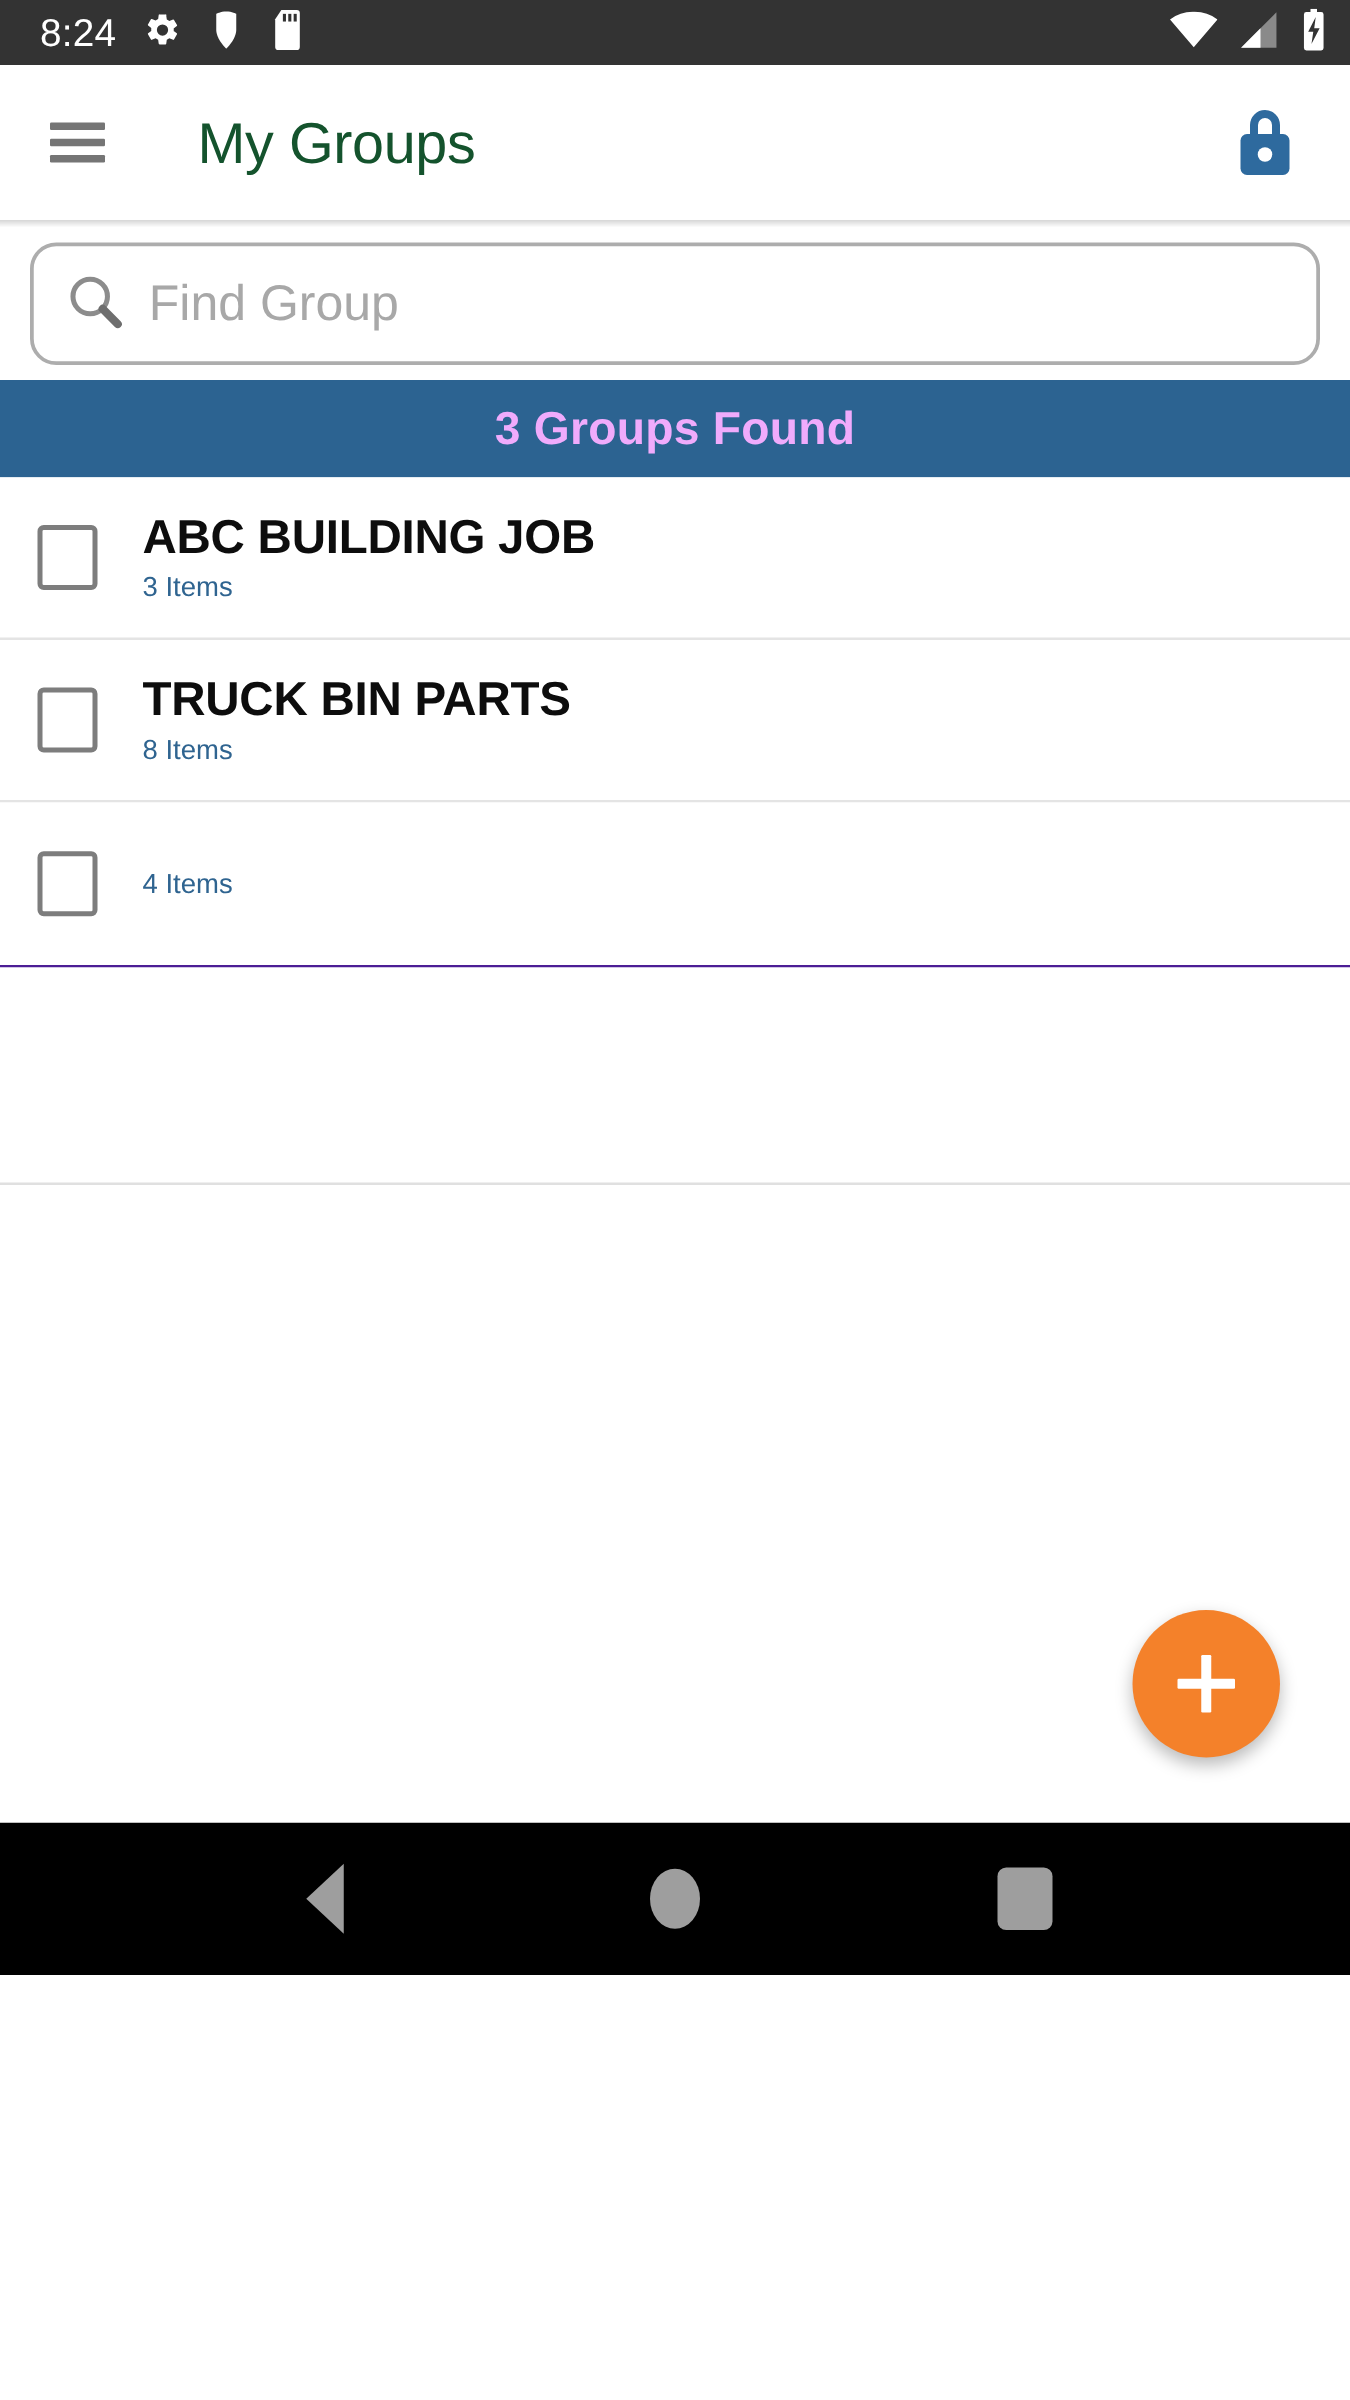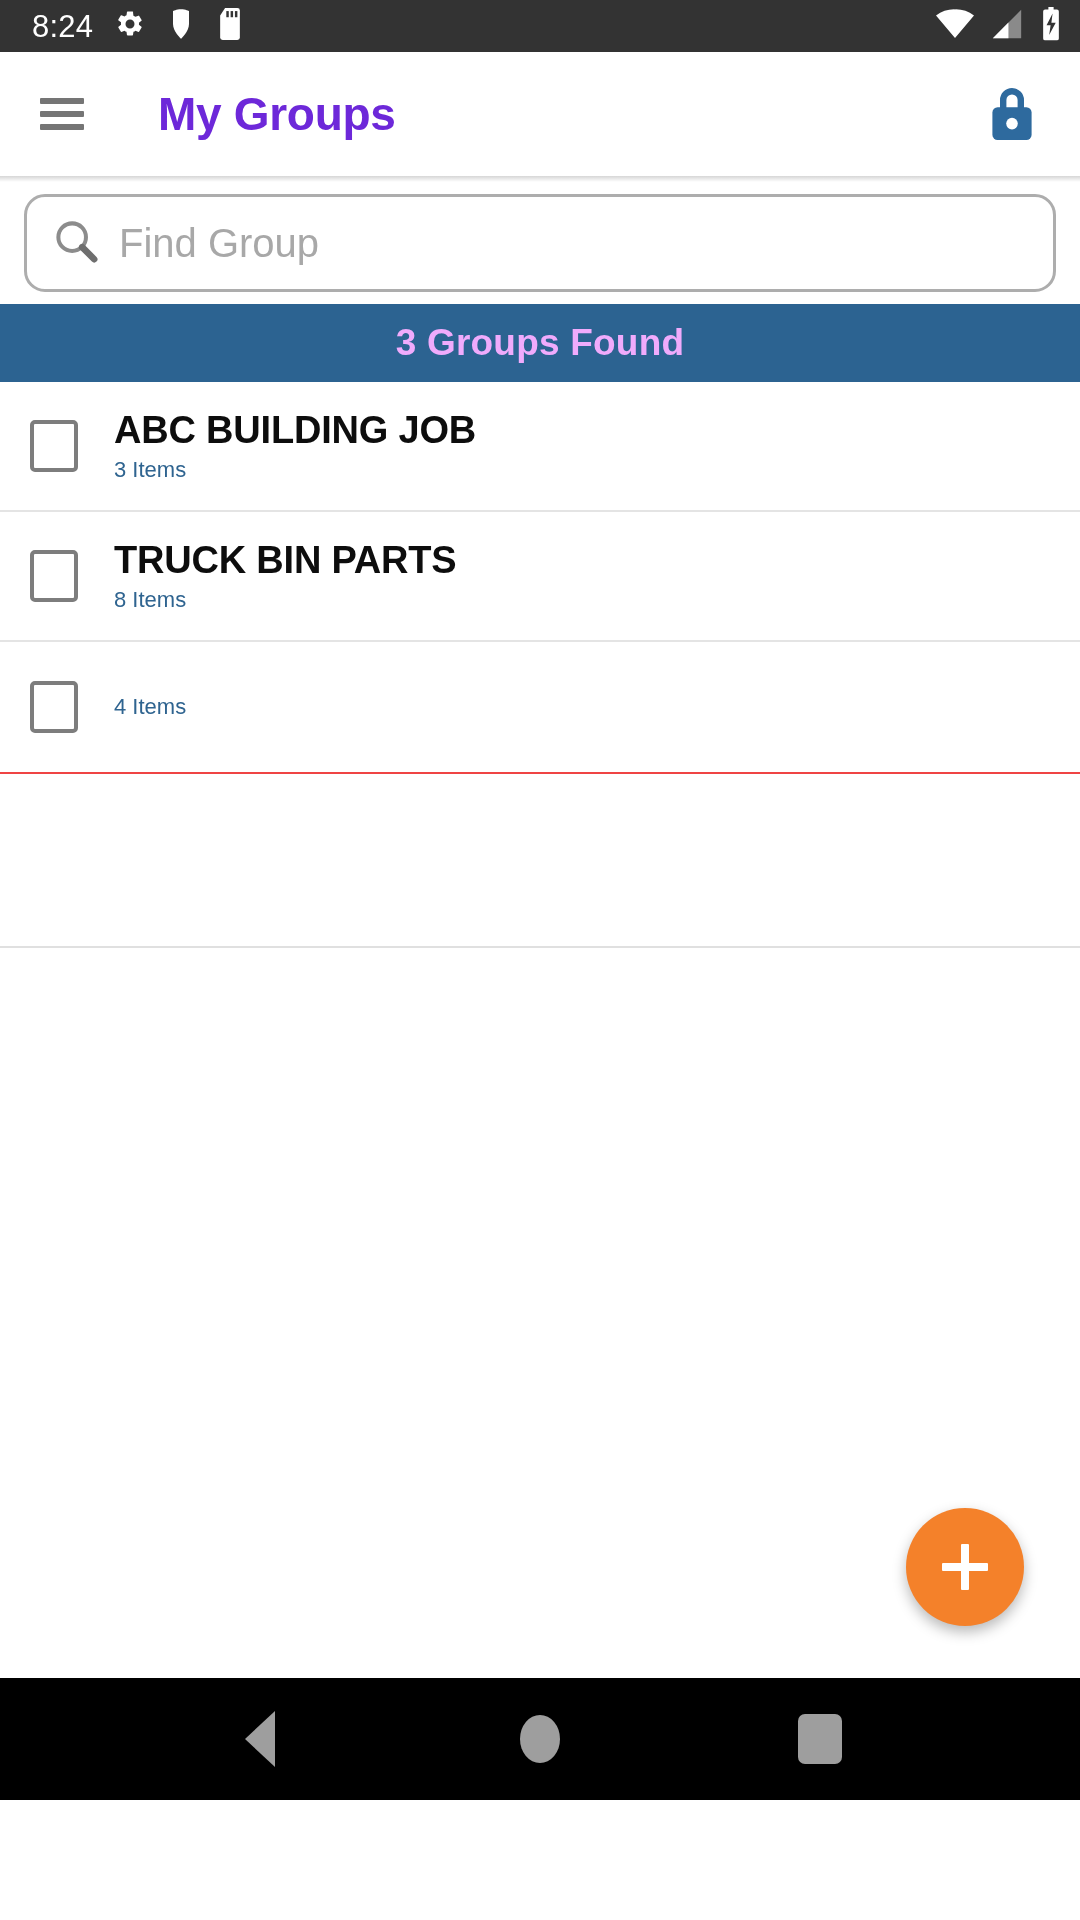--- a/index.html
+++ b/index.html
@@ -6,21 +6,21 @@
   html, body {
     width: 1080px;
     height: 1920px;
     background: #ffffff;
     font-family: "Liberation Sans", sans-serif;
     overflow: hidden;
   }
   #screen {
     position: relative;
     width: 1080px;
-    height: 1800px;
+    height: 1580px;
     background: #ffffff;
     display: flex;
     flex-direction: column;
   }
 
   
   .status-bar {
     height: 52px;
     background: #333333;
     display: flex;
@@ -61,22 +61,22 @@
   .hamburger span {
     display: block;
     height: 6px;
     width: 100%;
     background: #757575;
     border-radius: 1px;
   }
   .app-title {
     margin-left: 74px;
     font-size: 46px;
-    font-weight: bold;
-    color: #6d28d9;
+    font-weight: normal;
+    color: #14532d;
     letter-spacing: -0.3px;
     line-height: 1;
   }
   .lock-btn {
     margin-left: auto;
     width: 64px;
     height: 64px;
     display: flex;
     align-items: center;
     justify-content: center;
@@ -131,21 +131,21 @@
     font-weight: bold;
     display: flex;
     align-items: center;
     justify-content: center;
     letter-spacing: 0.2px;
   }
 
   
   .list {
     background: #ffffff;
-    border-bottom: 2px solid #ef4444;
+    border-bottom: 2px solid #4c1d95;
   }
   .list-row {
     height: 130px;
     display: flex;
     align-items: center;
     padding: 0 24px 0 30px;
     border-bottom: 2px solid #e4e4e4;
     background: #ffffff;
     cursor: pointer;
   }

